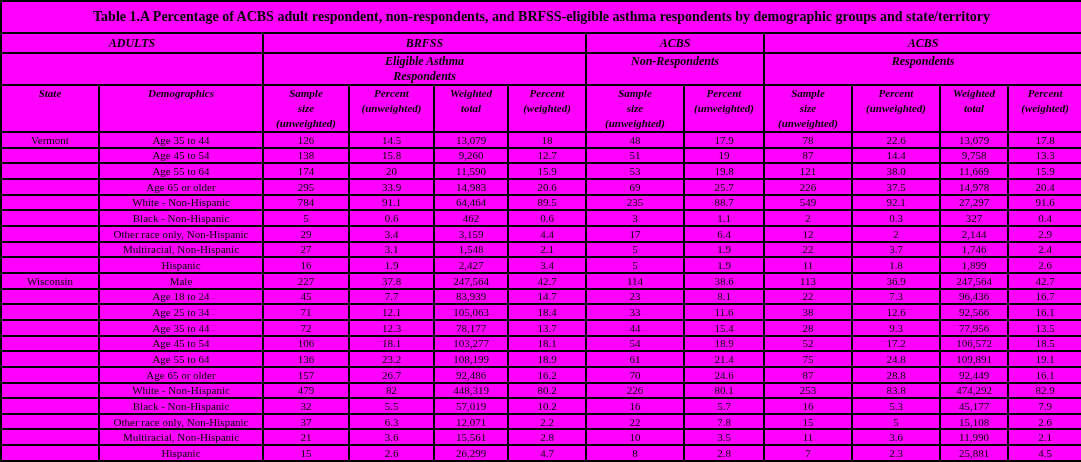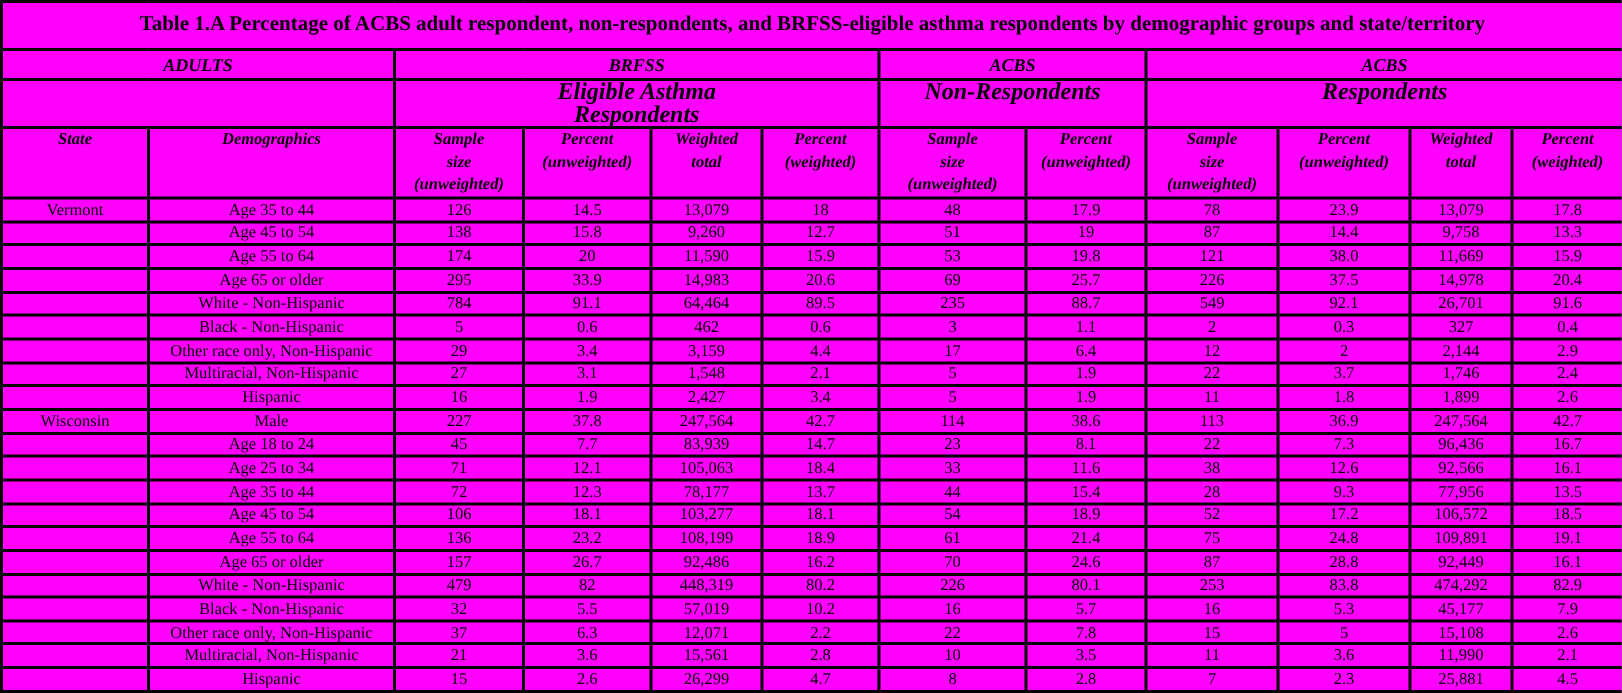--- a/index.html
+++ b/index.html
@@ -35,21 +35,21 @@
     font-style: italic;
     font-size: 12px;
     height: 20px;
     line-height: 18px;
     white-space: nowrap;
     margin-top: 28px;
   }
   td.sub-cell {
     font-weight: bold;
     font-style: italic;
-    font-size: 16px;
+    font-size: 12px;
     height: 30px;
     vertical-align: top;
     line-height: 15px;
     white-space: pre-line;
     padding-top: 1px;
   }
   td.colhead-cell {
     font-weight: bold;
     font-style: italic;
     font-size: 11px;
@@ -132,21 +132,21 @@
       <tr>
         <td>Vermont</td>
         <td>Age 35 to 44</td>
         <td>126</td>
         <td>14.5</td>
         <td>13,079</td>
         <td>18</td>
         <td>48</td>
         <td>17.9</td>
         <td>78</td>
-        <td>23.9</td>
+        <td>22.6</td>
         <td>13,079</td>
         <td>17.8</td>
       </tr>
       <tr>
         <td></td>
         <td>Age 45 to 54</td>
         <td>138</td>
         <td>15.8</td>
         <td>9,260</td>
         <td>12.7</td>
@@ -189,21 +189,21 @@
         <td></td>
         <td>White - Non-Hispanic</td>
         <td>784</td>
         <td>91.1</td>
         <td>64,464</td>
         <td>89.5</td>
         <td>235</td>
         <td>88.7</td>
         <td>549</td>
         <td>92.1</td>
-        <td>26,701</td>
+        <td>27,297</td>
         <td>91.6</td>
       </tr>
       <tr>
         <td></td>
         <td>Black - Non-Hispanic</td>
         <td>5</td>
         <td>0.6</td>
         <td>462</td>
         <td>0.6</td>
         <td>3</td>

